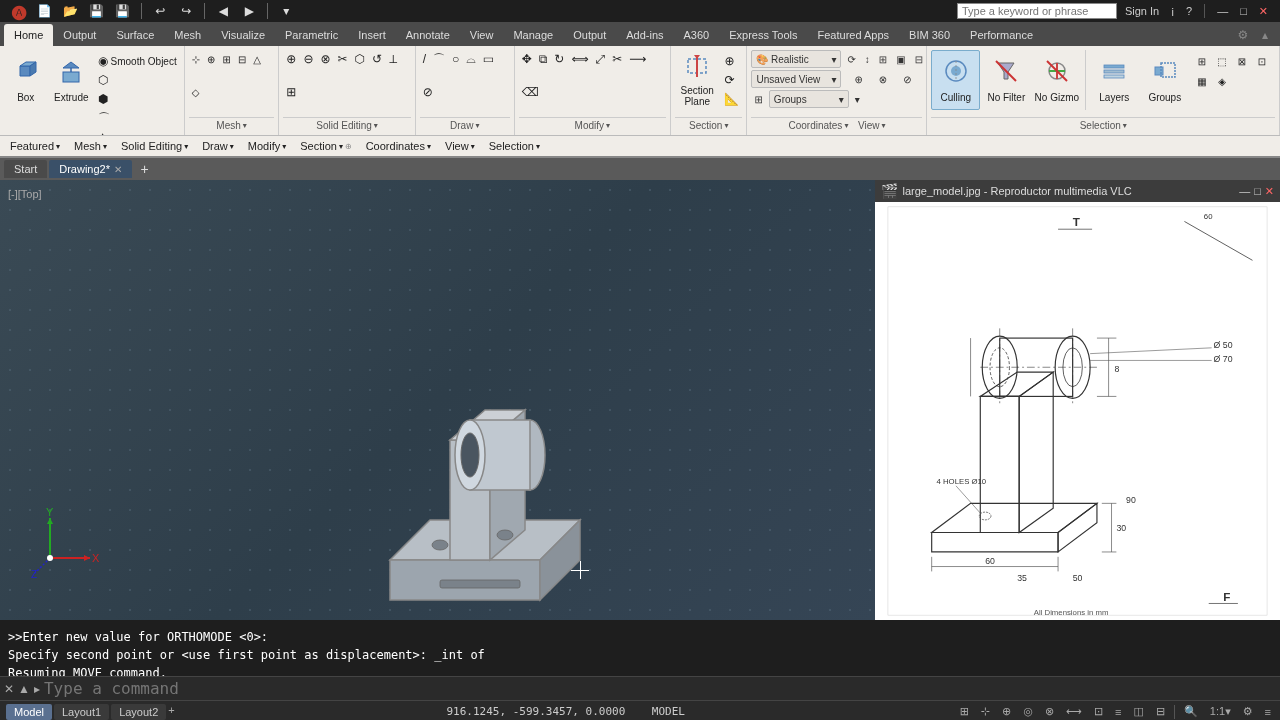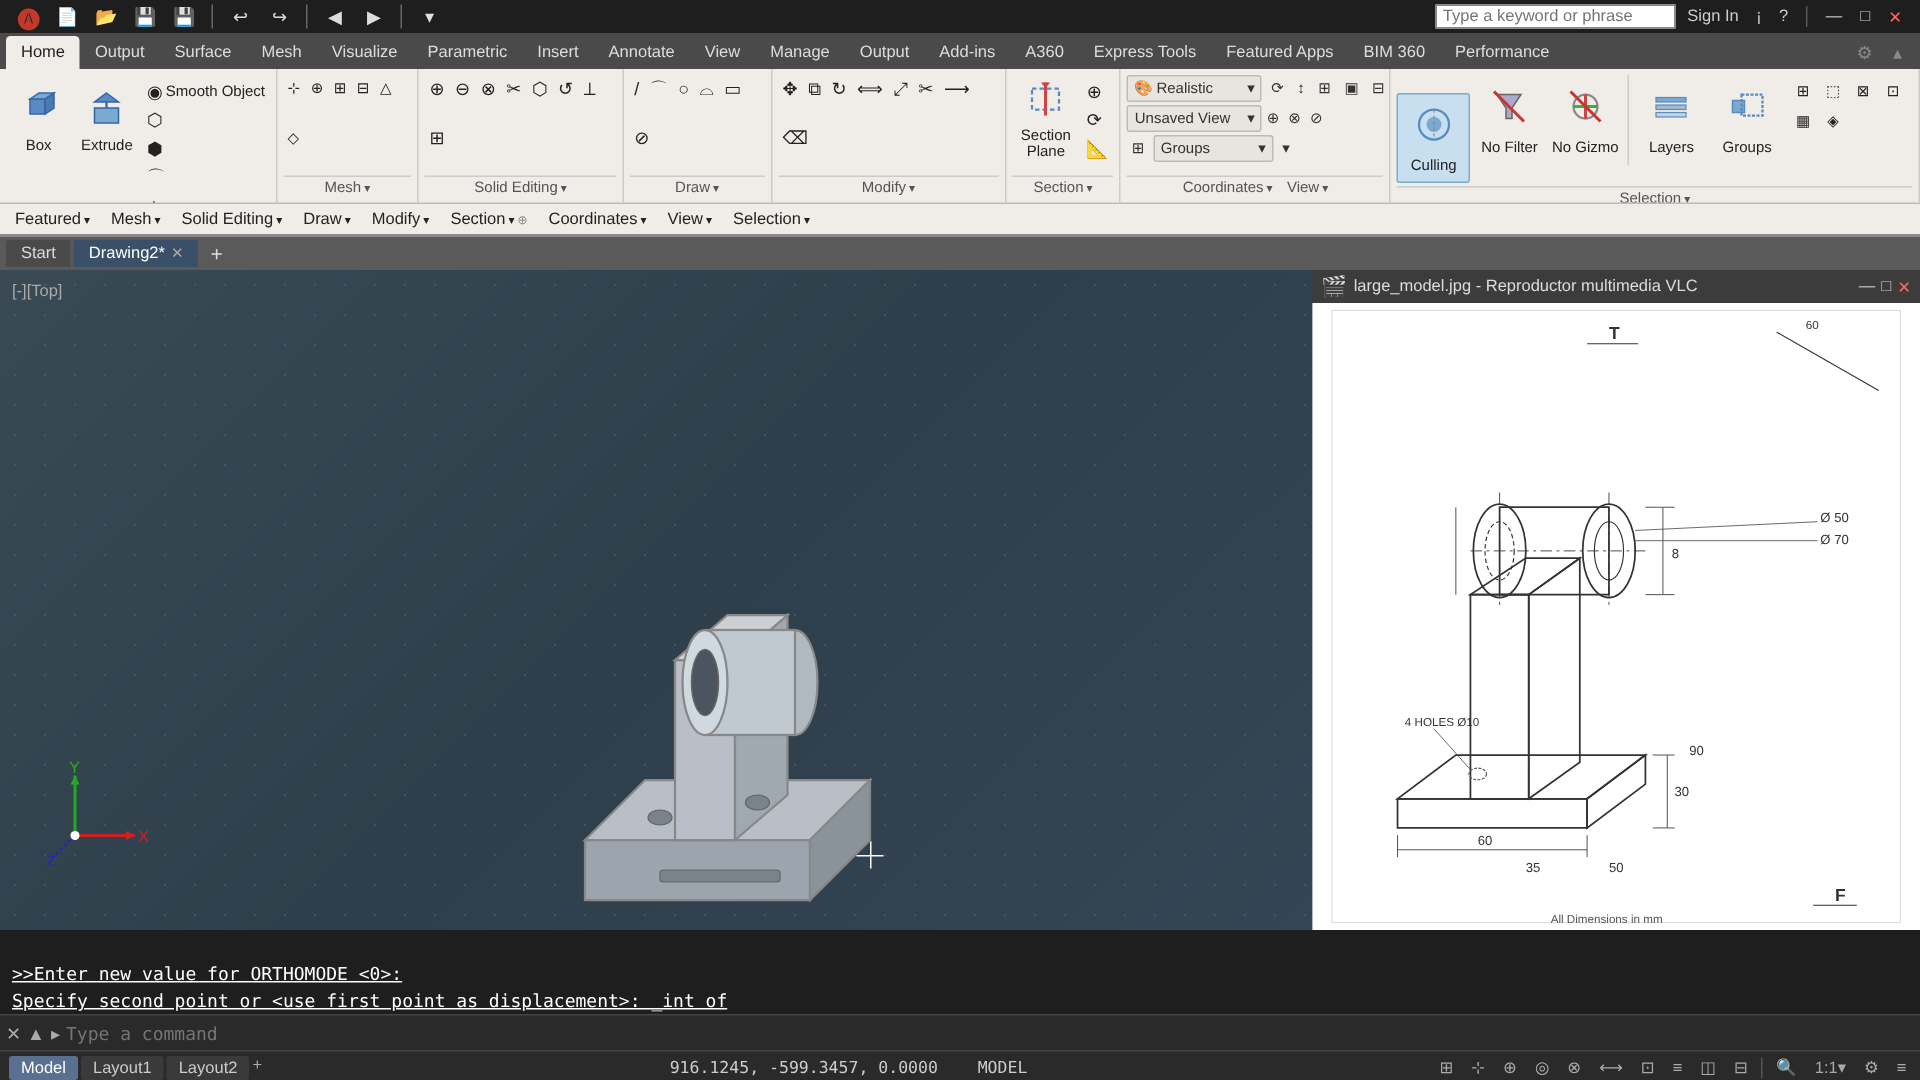--- a/index.html
+++ b/index.html
@@ -137,33 +137,32 @@
     #vlc-image {
       flex: 1; background: #fff; position: relative; overflow: hidden;
     }
 
     
     #cmd-area {
       width: 100%; height: 80px; background: #1e1e1e;
       display: flex; flex-direction: column;
     }
     #cmd-output {
-      flex: 1; overflow: hidden; padding: 20px 8px; color: #fff; font-size: 12px;
+      flex: 1; overflow: hidden; padding: 8px 8px; color: #fff; font-size: 12px;
       font-family: monospace;
-      text-decoration: underline;
     }
     #cmd-output .cmd-line { height: 18px; line-height: 18px; }
     #cmd-input-row {
       height: 24px; display: flex; align-items: center; background: #2a2a2a;
       border-top: 1px solid #444; padding: 0 4px; gap: 4px;
     }
     .cmd-icon-btn { background: none; border: none; color: #aaa; cursor: pointer; font-size: 12px; }
     #cmd-input {
       flex: 1; background: transparent; border: none; color: #ddd;
-      font-family: monospace; font-size: 12px; outline: none;
+      font-family: monospace; font-size: 16px; outline: none;
     }
 
     
     #status-bar {
       width: 100%; height: 22px; background: #2a2a2a;
       display: flex; align-items: center; justify-content: space-between;
       padding: 0 6px; color: #ccc; font-size: 11px; border-top: 1px solid #444;
     }
     #status-left { display: flex; align-items: center; gap: 4px; }
     #status-tabs { display: flex; gap: 2px; }
@@ -175,21 +174,21 @@
     .status-btn { background: none; border: none; color: #aaa; cursor: pointer; font-size: 11px; padding: 0 3px; }
 
     
     .view-btn-large {
       display: flex; flex-direction: column; align-items: center; justify-content: center;
       width: 52px; height: 60px; cursor: pointer; border-radius: 2px; color: #222; font-size: 10px; gap: 2px;
     }
     .view-btn-large .icon-large { font-size: 20px; }
 
     
-    .rbtn-active { background: #c8dff0; border: 1px solid #7aaccc; margin-top: 12px; }
+    .rbtn-active { background: #c8dff0; border: 1px solid #7aaccc; }
     .view-combo-row {
       display: flex; align-items: center; gap: 2px; font-size: 10px; color: #333;
       padding: 1px 3px; cursor: pointer; border-radius: 2px; height: 16px;
     }
     .select-dropdown {
       display: flex; align-items: center; gap: 2px; font-size: 10px; color: #333;
       padding: 1px 4px; cursor: pointer; border-radius: 2px; height: 18px;
       background: #e8e4de; border: 1px solid #bbb;
     }
 
@@ -468,21 +467,21 @@
         <div class="view-combo-row">
             <span>⊞</span>
           </div>
         <div class="view-combo-row">
             <span>▣</span>
           </div>
         <div class="view-combo-row">
             <span>⊟</span>
           </div>
       </div>
-      <div style="display:flex;gap:0;align-items:center;">
+      <div style="display:flex;gap:10px;align-items:center;">
         <div class="view-combo-row select-dropdown" style="width:90px;font-size:10px;">
           <span>Unsaved View</span>
           <span style="margin-left:auto;">▾</span>
         </div>
         <div class="view-combo-row">
             <span>⊕</span>
           </div>
         <div class="view-combo-row">
             <span>⊗</span>
           </div>

